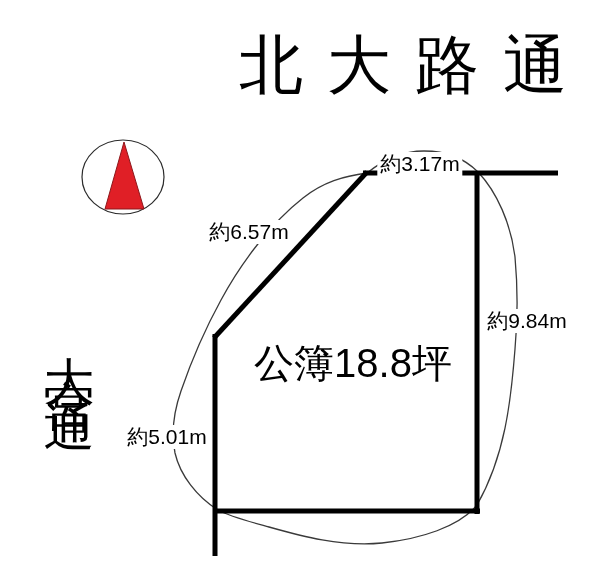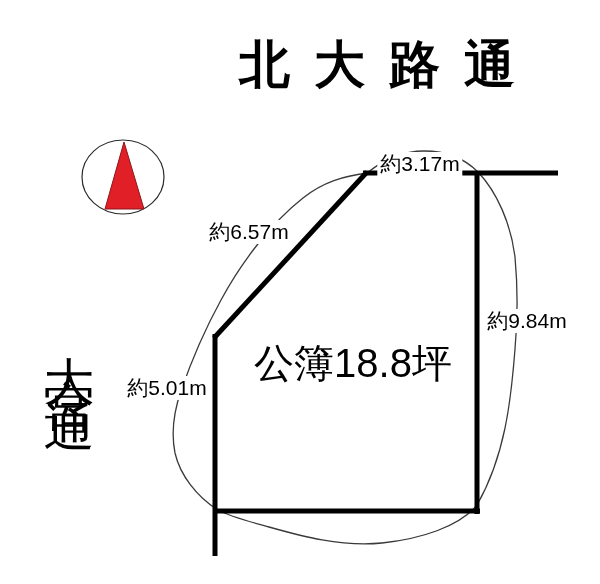--- a/index.html
+++ b/index.html
@@ -13,25 +13,25 @@
     color: #000000;
   }
   svg.diagram-layer {
     position: absolute;
     left: 0; top: 0;
     width: 600px; height: 584px;
   }
   .street-top {
     position: absolute;
     left: 239px; top: 36px;
-    font-size: 51px;
+    font-size: 64px;
     line-height: 58px;
     letter-spacing: 24px;
     white-space: nowrap;
-    font-weight: 700;
+    font-weight: 400;
   }
   .street-left {
     position: absolute;
     left: 34px; top: 316px;
     writing-mode: vertical-rl;
     text-orientation: upright;
     font-size: 51px;
     letter-spacing: 22px;
     white-space: nowrap;
     font-weight: 500;
@@ -50,21 +50,21 @@
     transform: translate(-50%, -50%);
     font-size: 21px;
     line-height: 24px;
     background: #ffffff;
     padding: 0 3px;
     white-space: nowrap;
   }
   .dim-top      { left: 420px; top: 164px; }
   .dim-diagonal { left: 249px; top: 232px; }
   .dim-right    { left: 527px; top: 321px; }
-  .dim-left     { left: 167px; top: 388px; }
+  .dim-left     { left: 167px; top: 437px; }
   .dim-bottom   { left: 352px; top: 538px; }
 </style>
 </head>
 <body>
 
 <div class="canvas">
 
   <svg class="diagram-layer" viewBox="0 0 600 584" xmlns="http://www.w3.org/2000/svg">
 
     <path d="M367,173 C387,157 406,151 424,151 C446,151 464,158 478,172

